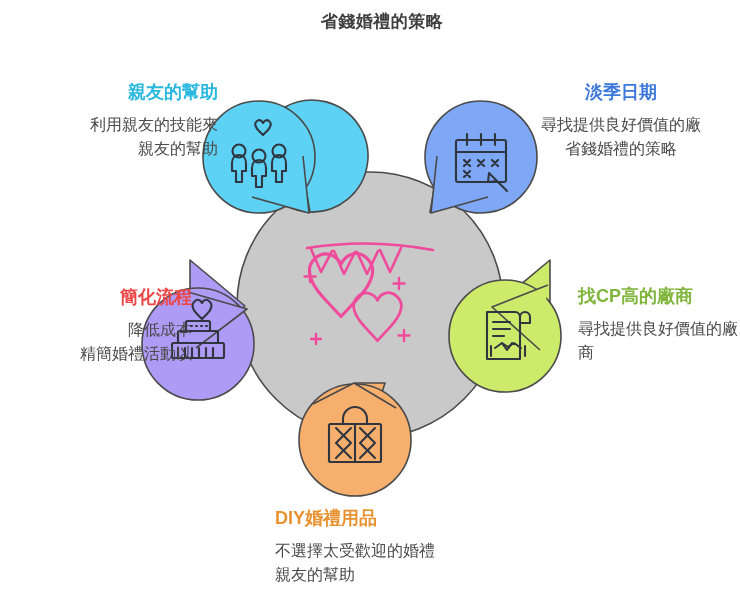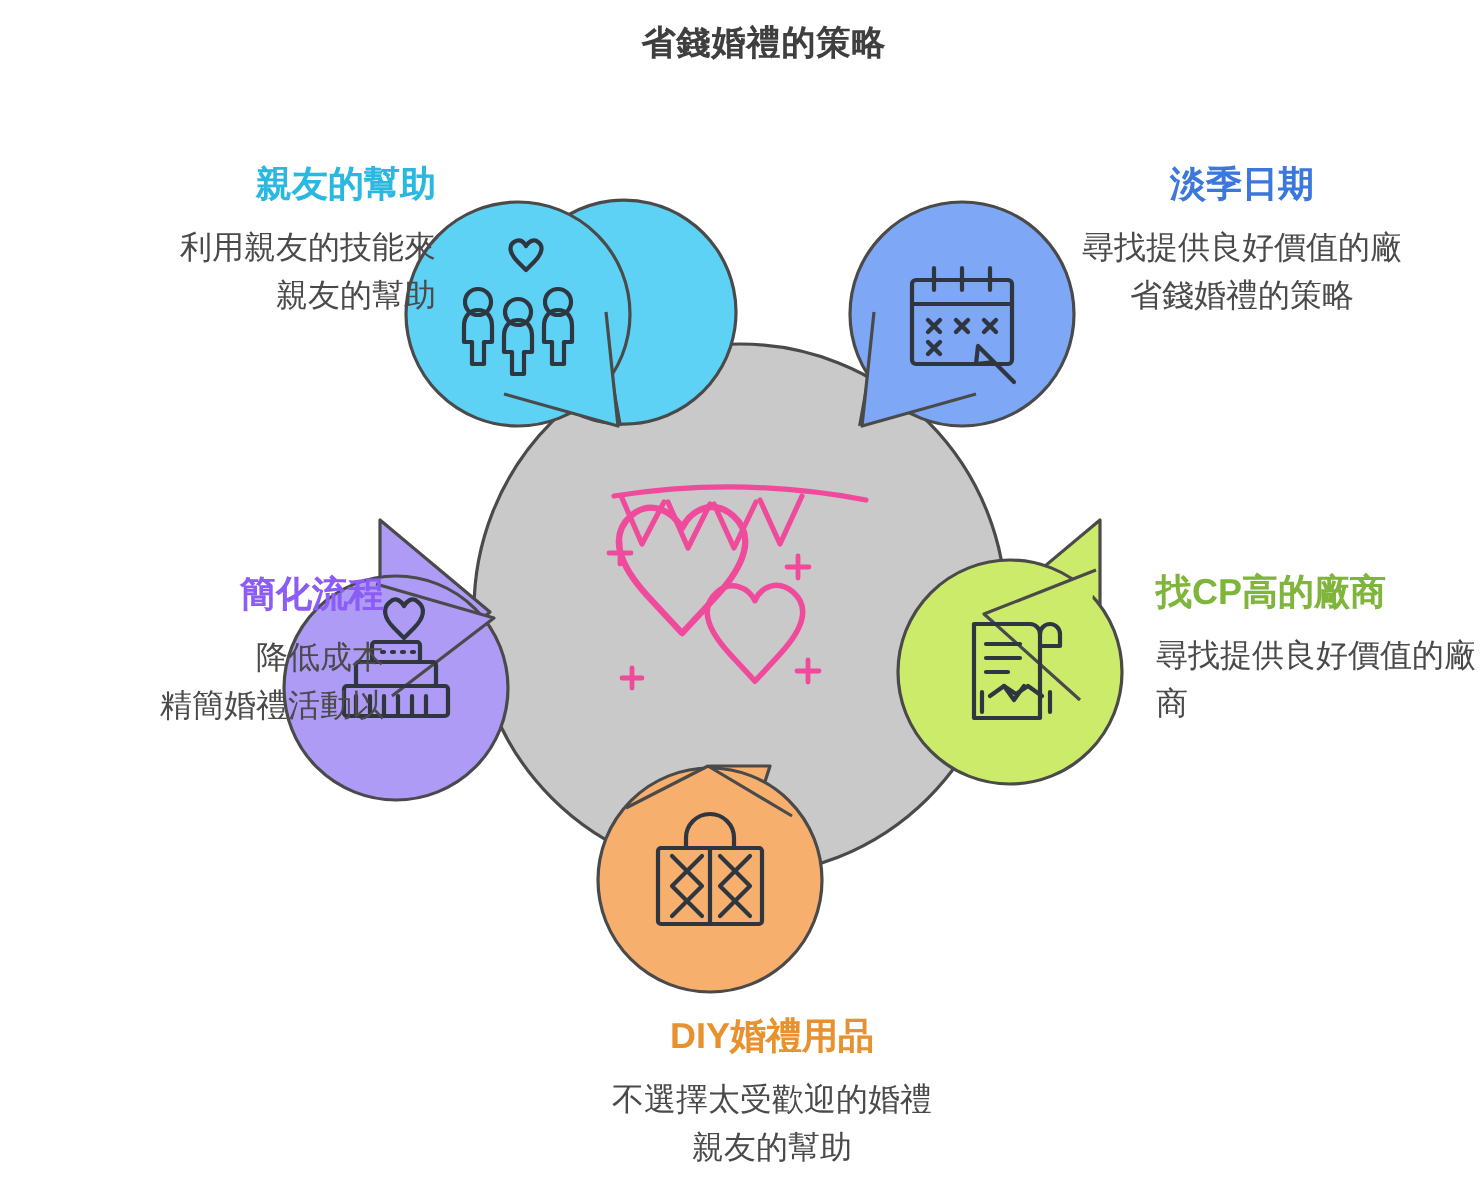--- a/index.html
+++ b/index.html
@@ -38,21 +38,21 @@
   .label-block .lbl-desc {
     font-size: 16px;
     color: #4a4a4a;
     line-height: 1.55;
   }
   
   #label-friends  { left: 28px;  top: 82px;  text-align: right; }
   #label-offseason{ left: 507px; top: 82px;  text-align: center; margin-left: 19px;  }
   #label-simplify { left: 2px;   top: 287px; text-align: right; }
   #label-vendors  { left: 578px; top: 286px; text-align: left;  }
-  #label-diy      { left: 290px; top: 508px; text-align: center; width: 192px; }
+  #label-diy      { left: 275px; top: 508px; width: 192px; }
 
   #diagram {
     position: absolute;
     left: 0;
     top: 0;
     width: 740px;
     height: 594px;
   }
 </style>
 </head>
@@ -185,21 +185,21 @@
 
 <div class="label-block" id="label-offseason">
   <div class="lbl-title" style="color: rgb(60, 120, 220);">淡季日期</div>
   <div class="lbl-desc">
     <div>尋找提供良好價值的廠</div>
     <div>省錢婚禮的策略</div>
   </div>
 </div>
 
 <div class="label-block" id="label-simplify">
-  <div class="lbl-title" style="color: #8b5cf6;">簡化流程</div>
+  <div class="lbl-title" style="color: #ef4444;">簡化流程</div>
   <div class="lbl-desc">
     <div>降低成本</div>
     <div>精簡婚禮活動以</div>
   </div>
 </div>
 
 <div class="label-block" id="label-vendors">
   <div class="lbl-title" style="color: rgb(127, 181, 58);">找CP高的廠商</div>
   <div class="lbl-desc">
     <div>尋找提供良好價值的廠</div>

